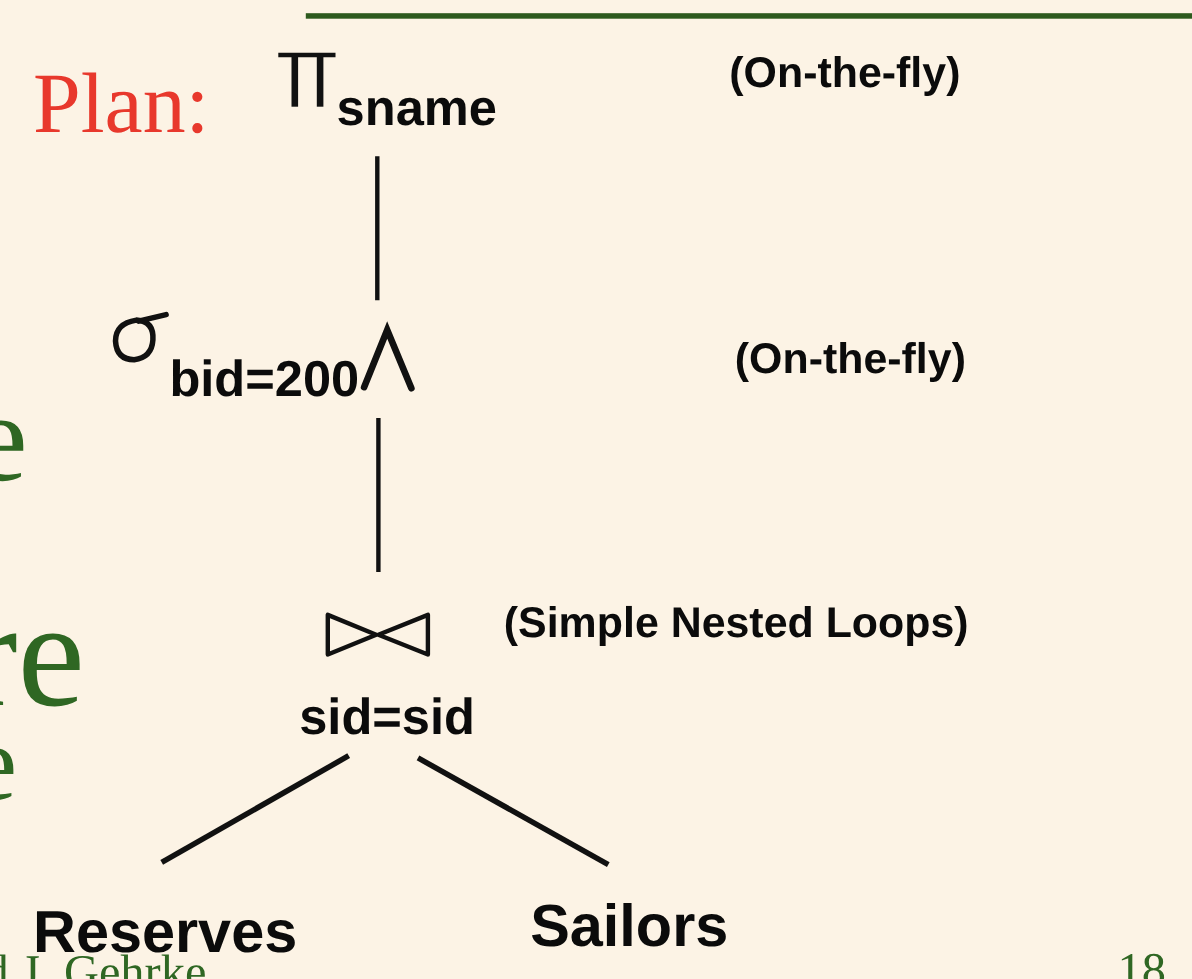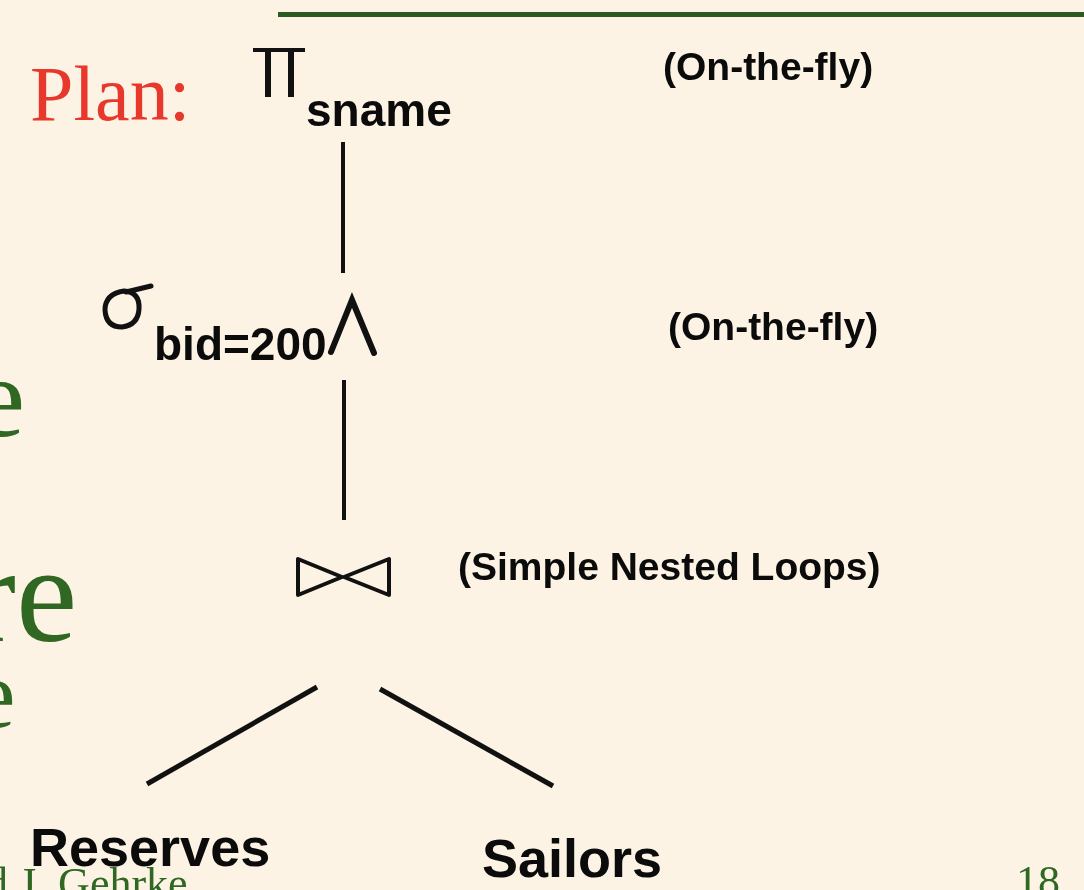--- a/index.html
+++ b/index.html
@@ -8,30 +8,30 @@
   #slide{position:absolute;left:0;top:0;width:1084px;height:890px;overflow:hidden;}
   .abs{position:absolute;line-height:1;white-space:nowrap;}
   
   #top-rule{left:278px;top:12px;width:806px;height:5px;background:#2D5A1E;}
   
   #plan-label{left:30px;top:55px;font-family:"Liberation Serif",serif;
               font-size:78px;color:#E8382C;}
   
   .op-label{font-weight:bold;color:#0B0B0B;font-size:46px;}
   .annotation{font-weight:bold;color:#0B0B0B;font-size:39px;}
-  #sname-label{left:306px;top:87px;}
+  #sname-label{left:306px;top:75px;}
   #bid-label{left:154px;top:321px;}
   #rating-label{left:389px;top:313px;}
   #sid-label{left:272px;top:628px;}
   #annotation-top{left:663px;top:47px;}
   #annotation-mid{left:668px;top:307px;}
   #annotation-join{left:458px;top:547px;}
   .leaf-label{font-weight:bold;color:#0B0B0B;font-size:54px;}
   #reserves-label{left:30px;top:820px;}
-  #sailors-label{left:482px;top:815px;margin-top:16px;}
+  #sailors-label{left:482px;top:815px;}
   
   .green-serif{font-family:"Liberation Serif",serif;color:#2F6723;}
   #frag-1{left:-26px;top:340px;font-size:115px;}
   #frag-2{left:-99px;top:526px;font-size:138px;}
   #frag-3{left:-28px;top:645px;font-size:98px;}
   #footer-credit{left:-14px;top:862px;font-size:44px;}
   #page-number{left:1016px;top:860px;font-size:44px;}
   
   #tree-svg{position:absolute;left:0;top:0;pointer-events:none;}
   .stroke{stroke:#111;fill:none;}
@@ -65,20 +65,21 @@
     <line class="stroke" x1="317" y1="687" x2="147" y2="784" stroke-width="5"></line>
     <line class="stroke" x1="380" y1="689" x2="553" y2="786" stroke-width="5"></line>
   </svg>
 
   <div id="sname-label" class="abs op-label">sname</div>
   <div id="annotation-top" class="abs annotation">(On-the-fly)</div>
 
   <div id="bid-label" class="abs op-label">bid=200</div>
   <div id="annotation-mid" class="abs annotation">(On-the-fly)</div>
 
+  <div id="sid-label" class="abs op-label">sid=sid</div>
   <div id="annotation-join" class="abs annotation">(Simple Nested Loops)</div>
 
   <div id="reserves-label" class="abs leaf-label">Reserves</div>
   <div id="sailors-label" class="abs leaf-label">Sailors</div>
 
   <div id="frag-1" class="abs green-serif">e</div>
   <div id="frag-2" class="abs green-serif">ore</div>
   <div id="frag-3" class="abs green-serif">e</div>
 
   <div id="footer-credit" class="abs green-serif">d J. Gehrke</div>

